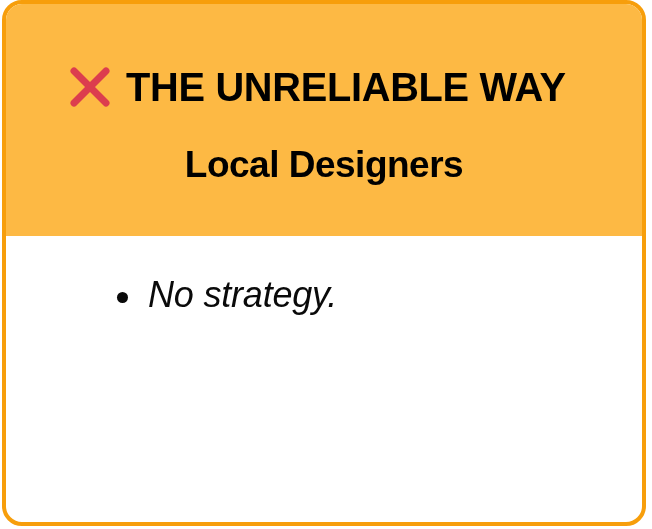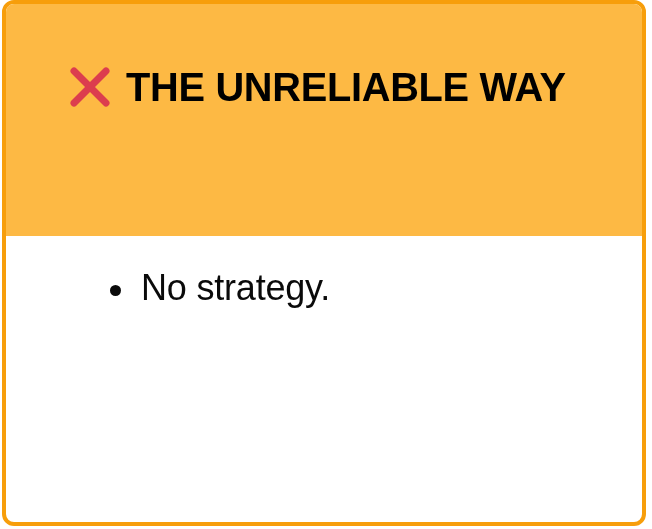--- a/index.html
+++ b/index.html
@@ -16,21 +16,21 @@
   }
 
   .card {
     position: absolute;
     left: 2px;
     top: 0px;
     width: 644px;
     height: 526px;
     box-sizing: border-box;
     border: 4px solid #f79e0b;
-    border-radius: 12px;
+    border-radius: 20px;
     background: #ffffff;
     overflow: hidden;
   }
 
   
   .card-header {
     position: relative;
     height: 232px;
     background: #fdb944;
     box-sizing: border-box;
@@ -79,22 +79,23 @@
   }
 
   
   .card-body {
     background: #ffffff;
     padding: 26px 40px 0 101px;
   }
 
   .bullet-list {
     list-style: none;
-    margin: 0;
+    margin: 7px;
     padding: 0;
+    font-style: italic;
   }
 
   .bullet-item {
     position: relative;
     padding-left: 34px;
     margin: 0 0 2px 0;
     font-family: "Liberation Sans", sans-serif;
     font-weight: 400;
     font-size: 36px;
     line-height: 51px;
@@ -125,20 +126,21 @@
   <div class="card-header">
 
     <div class="header-title-row">
       <svg class="cross-icon" viewBox="0 0 44 44" aria-hidden="true">
         <line x1="6" y1="6" x2="38" y2="38" stroke="#dc3d4e" stroke-width="7" stroke-linecap="round"></line>
         <line x1="38" y1="6" x2="6" y2="38" stroke="#dc3d4e" stroke-width="7" stroke-linecap="round"></line>
       </svg>
       <span class="header-title">THE UNRELIABLE WAY</span>
     </div>
 
+    <div class="header-subtitle">Local Designers</div>
 
   </div>
 
   <div class="card-body">
     <ul class="bullet-list">
       <li class="bullet-item">No strategy.</li>
     </ul>
   </div>
 
 </div>

